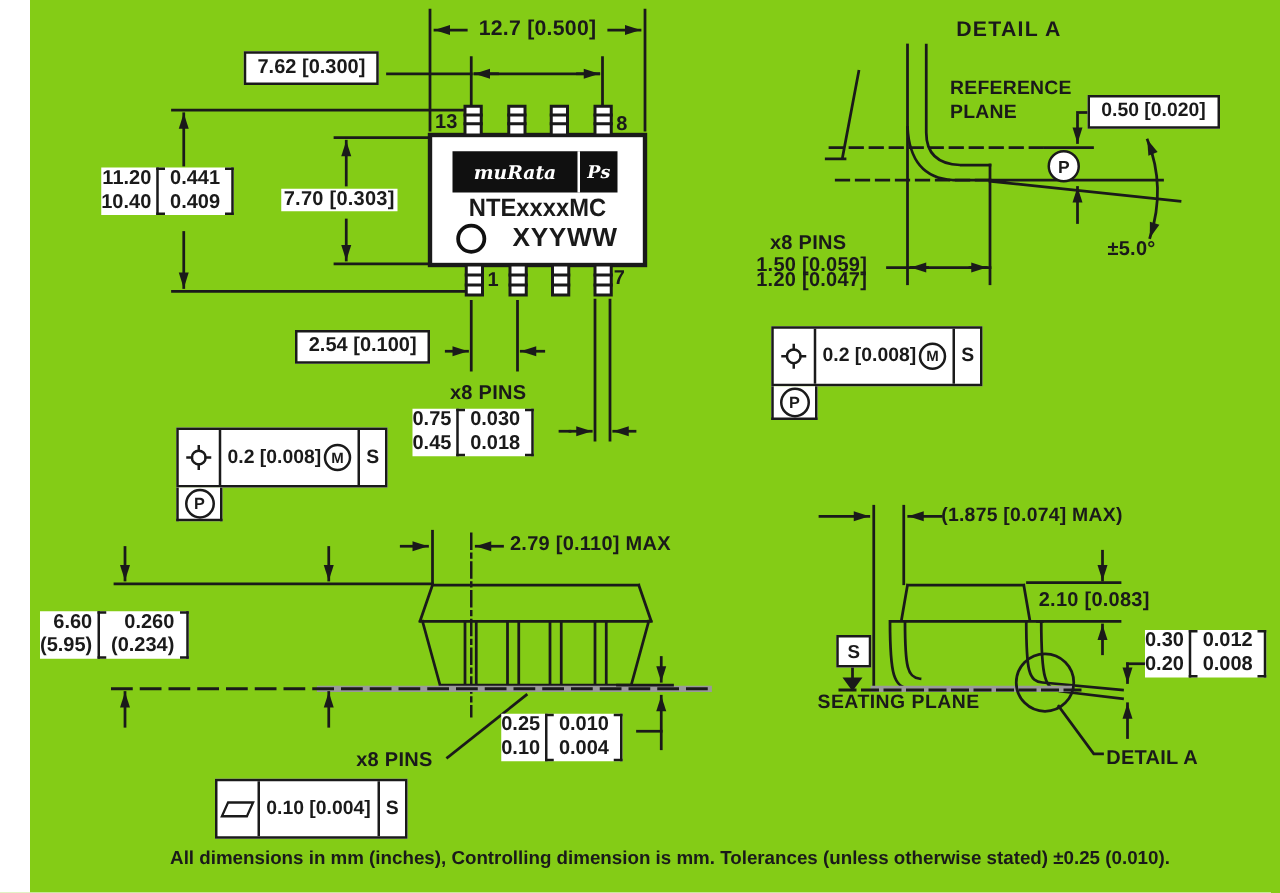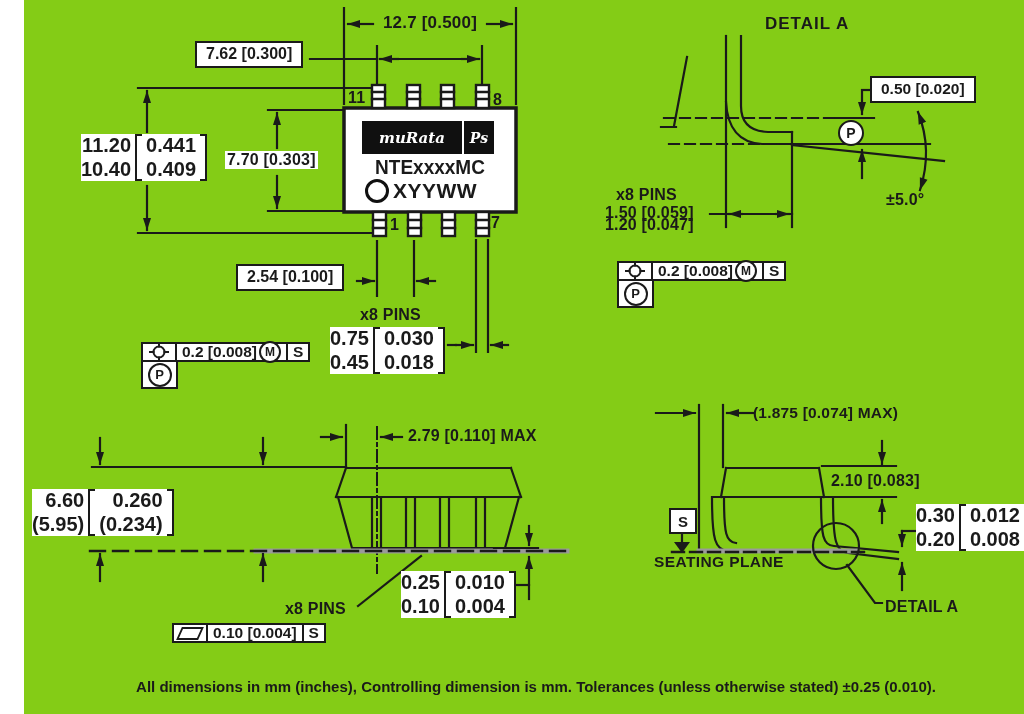--- a/index.html
+++ b/index.html
@@ -5,30 +5,30 @@
   html,body{margin:0;padding:0;background:#fff;}
   .canvas{position:relative;width:1024px;height:714px;background:#84cc16;overflow:hidden;
           font-family:"Liberation Sans","DejaVu Sans",sans-serif;color:#1a1a1a;margin-left:24px;}
   svg.lines{position:absolute;left:0;top:0;}
   .lbl{position:absolute;white-space:nowrap;font-size:16px;font-weight:600;letter-spacing:.2px;}
   .sm{font-size:15.5px;}
   .ttl{font-weight:700;font-size:17px;letter-spacing:1px;}
   .boxed{position:absolute;border:2.5px solid #1a1a1a;background:#fff;padding:2px 9px 3px;
          font-size:16px;font-weight:600;white-space:nowrap;}
   
-  .stk{position:absolute;display:flex;align-items:stretch;font-size:20px;font-weight:600;
+  .stk{position:absolute;display:flex;align-items:stretch;font-size:16px;font-weight:600;
        line-height:1.18;white-space:nowrap;background:#fff;}
   .stk .v{text-align:right;align-self:center;}
   .stk .bL{width:5px;border:2.5px solid #1a1a1a;border-right:none;margin-left:4px;}
   .stk .bR{width:5px;border:2.5px solid #1a1a1a;border-left:none;}
   .stk .i{padding:0 4px;text-align:right;align-self:center;}
   
   .fcf{position:absolute;display:flex;flex-direction:column;align-items:flex-start;}
   .fcf .row{display:flex;border:2.5px solid #1a1a1a;background:#fff;}
-  .fcf .cell{display:flex;align-items:center;justify-content:space-between;height:16px;
+  .fcf .cell{display:flex;align-items:center;justify-content:space-between;height:44px;
              font-size:15.5px;font-weight:600;padding:0 5px;border-right:2.5px solid #1a1a1a;}
   .fcf .cell:last-child{border-right:none;}
   .fcf .pbox{display:flex;align-items:center;justify-content:center;width:33px;height:25px;
              border:2.5px solid #1a1a1a;border-top:none;background:#fff;}
   .circ{display:inline-flex;align-items:center;justify-content:center;width:20px;height:20px;
         border:2px solid #1a1a1a;border-radius:50%;font-size:13px;font-weight:700;background:#fff;}
   .circ.sm2{width:18px;height:18px;font-size:12px;margin-left:2px;}
   .circ.big{position:absolute;width:22px;height:22px;font-size:14px;}
   .para{width:18px;height:9px;border:2.5px solid #1a1a1a;transform:skewX(-24deg);}
   .sq{position:absolute;width:24px;height:22px;border:2.5px solid #1a1a1a;display:flex;
@@ -36,21 +36,21 @@
   
   .pkg-band{position:absolute;left:338px;top:121px;width:132px;height:33px;background:#101010;
             display:flex;align-items:center;color:#fff;}
   .pkg-band .script{flex:1;text-align:center;font-family:"DejaVu Serif",serif;font-style:italic;
                     font-weight:700;font-size:15px;}
   .pkg-band .divider{width:2px;height:100%;background:#fff;}
   .pkg-band .mark{width:30px;text-align:center;font-family:"DejaVu Serif",serif;font-style:italic;
                   font-weight:700;font-size:14px;}
   .pkg-part{position:absolute;left:320px;top:156px;width:172px;text-align:center;font-weight:700;
             font-size:20px;transform:scaleX(.95);letter-spacing:0;}
-  .pkg-code{position:absolute;left:341px;top:179px;display:flex;align-items:center;gap:4px;}
+  .pkg-code{position:absolute;left:341px;top:179px;display:flex;align-items:center;gap:21px;}
   .pkg-code .o{width:18px;height:18px;border:3px solid #101010;border-radius:50%;background:#fff;}
   .pkg-code .t{font-weight:700;font-size:21px;letter-spacing:.5px;}
   .ref2 span{display:block;line-height:1.25;}
   .note{position:absolute;left:0;right:0;top:678px;text-align:center;font-size:15px;font-weight:600;}
 </style>
 </head>
 <body>
 
 <div class="canvas">
 
@@ -179,21 +179,21 @@
                    <span>10.40</span></div>
     <div class="bL"></div>
     <div class="i"><span>0.441</span><br>
                    <span>0.409</span></div>
     <div class="bR"></div>
   </div>
 
   <div class="lbl" style="left:201px;top:151px;background:#fff;padding:0 2px">7.70 [0.303]</div>
   <div class="boxed" style="left:212px;top:264px">2.54 [0.100]</div>
 
-  <div class="lbl" style="left:324px;top:89px">11</div>
+  <div class="lbl" style="left:324px;top:89px">13</div>
   <div class="lbl" style="left:469px;top:91px">8</div>
   <div class="lbl" style="left:366px;top:216px">1</div>
   <div class="lbl" style="left:467px;top:214px">7</div>
 
   <div class="lbl" style="left:336px;top:306px">x8 PINS</div>
   <div class="stk" style="left:306px;top:327px">
     <div class="v"><span>0.75</span><br>
                    <span>0.45</span></div>
     <div class="bL"></div>
     <div class="i"><span>0.030</span><br>
@@ -225,20 +225,24 @@
           <span class="circ sm2">M</span>
         </div>
       <div class="cell">S</div>
     </div>
     <div class="pbox">
       <span class="circ">P</span>
     </div>
   </div>
 
   <div class="lbl ttl" style="left:741px;top:14px">DETAIL A</div>
+  <div class="lbl sm ref2" style="left:736px;top:61px">
+    <span>REFERENCE</span>
+    <span>PLANE</span>
+  </div>
   <div class="boxed" style="left:846px;top:76px;font-size:15.5px">0.50 [0.020]</div>
   <div class="circ big" style="left:814px;top:120px">P</div>
   <div class="lbl" style="left:862px;top:191px">±5.0°</div>
   <div class="lbl" style="left:592px;top:186px">x8 PINS</div>
   <div class="lbl" style="left:581px;top:204px">1.50 [0.059]</div>
   <div class="lbl" style="left:581px;top:216px">1.20 [0.047]</div>
 
   <div class="fcf" style="left:593px;top:261px">
     <div class="row">
       <div class="cell">

